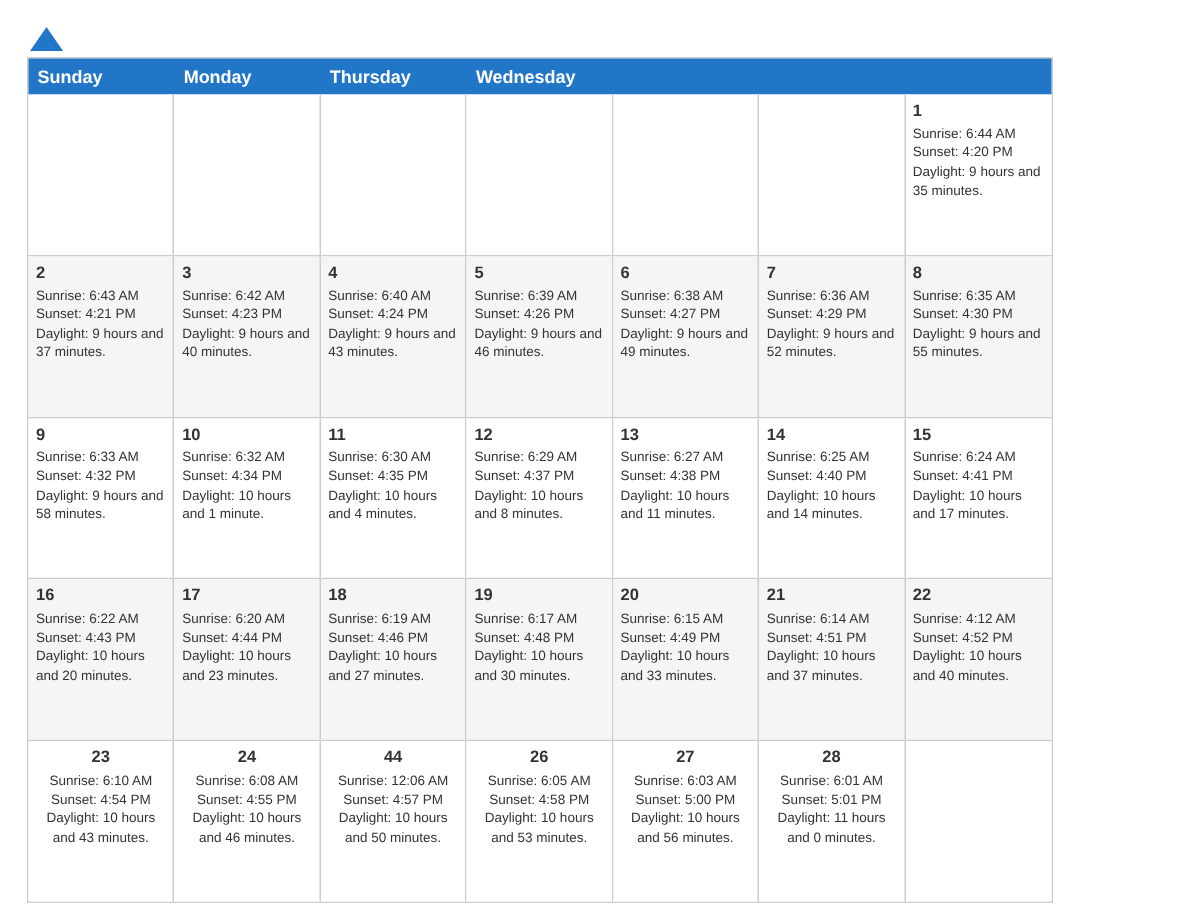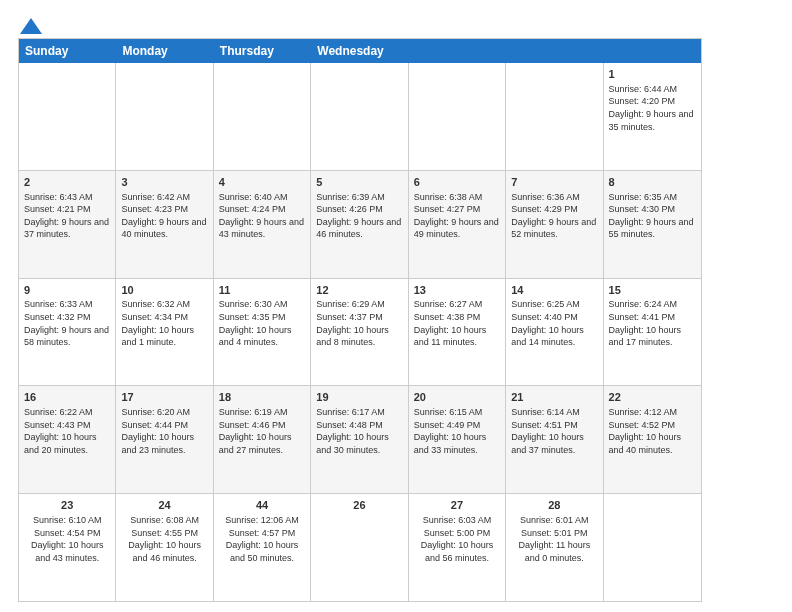--- a/index.html
+++ b/index.html
@@ -292,20 +292,23 @@
 Daylight: 10 hours and 46 minutes.</div>
           </div>
           <div class="cal-cell">
             <span class="day-num">44</span>
             <div class="cell-detail">Sunrise: 12:06 AM
 Sunset: 4:57 PM
 Daylight: 10 hours and 50 minutes.</div>
           </div>
           <div class="cal-cell">
             <span class="day-num">26</span>
+            <div class="cell-detail">Sunrise: 6:05 AM
+Sunset: 4:58 PM
+Daylight: 10 hours and 53 minutes.</div>
           </div>
           <div class="cal-cell">
             <span class="day-num">27</span>
             <div class="cell-detail">Sunrise: 6:03 AM
 Sunset: 5:00 PM
 Daylight: 10 hours and 56 minutes.</div>
           </div>
           <div class="cal-cell">
             <span class="day-num">28</span>
             <div class="cell-detail">Sunrise: 6:01 AM

